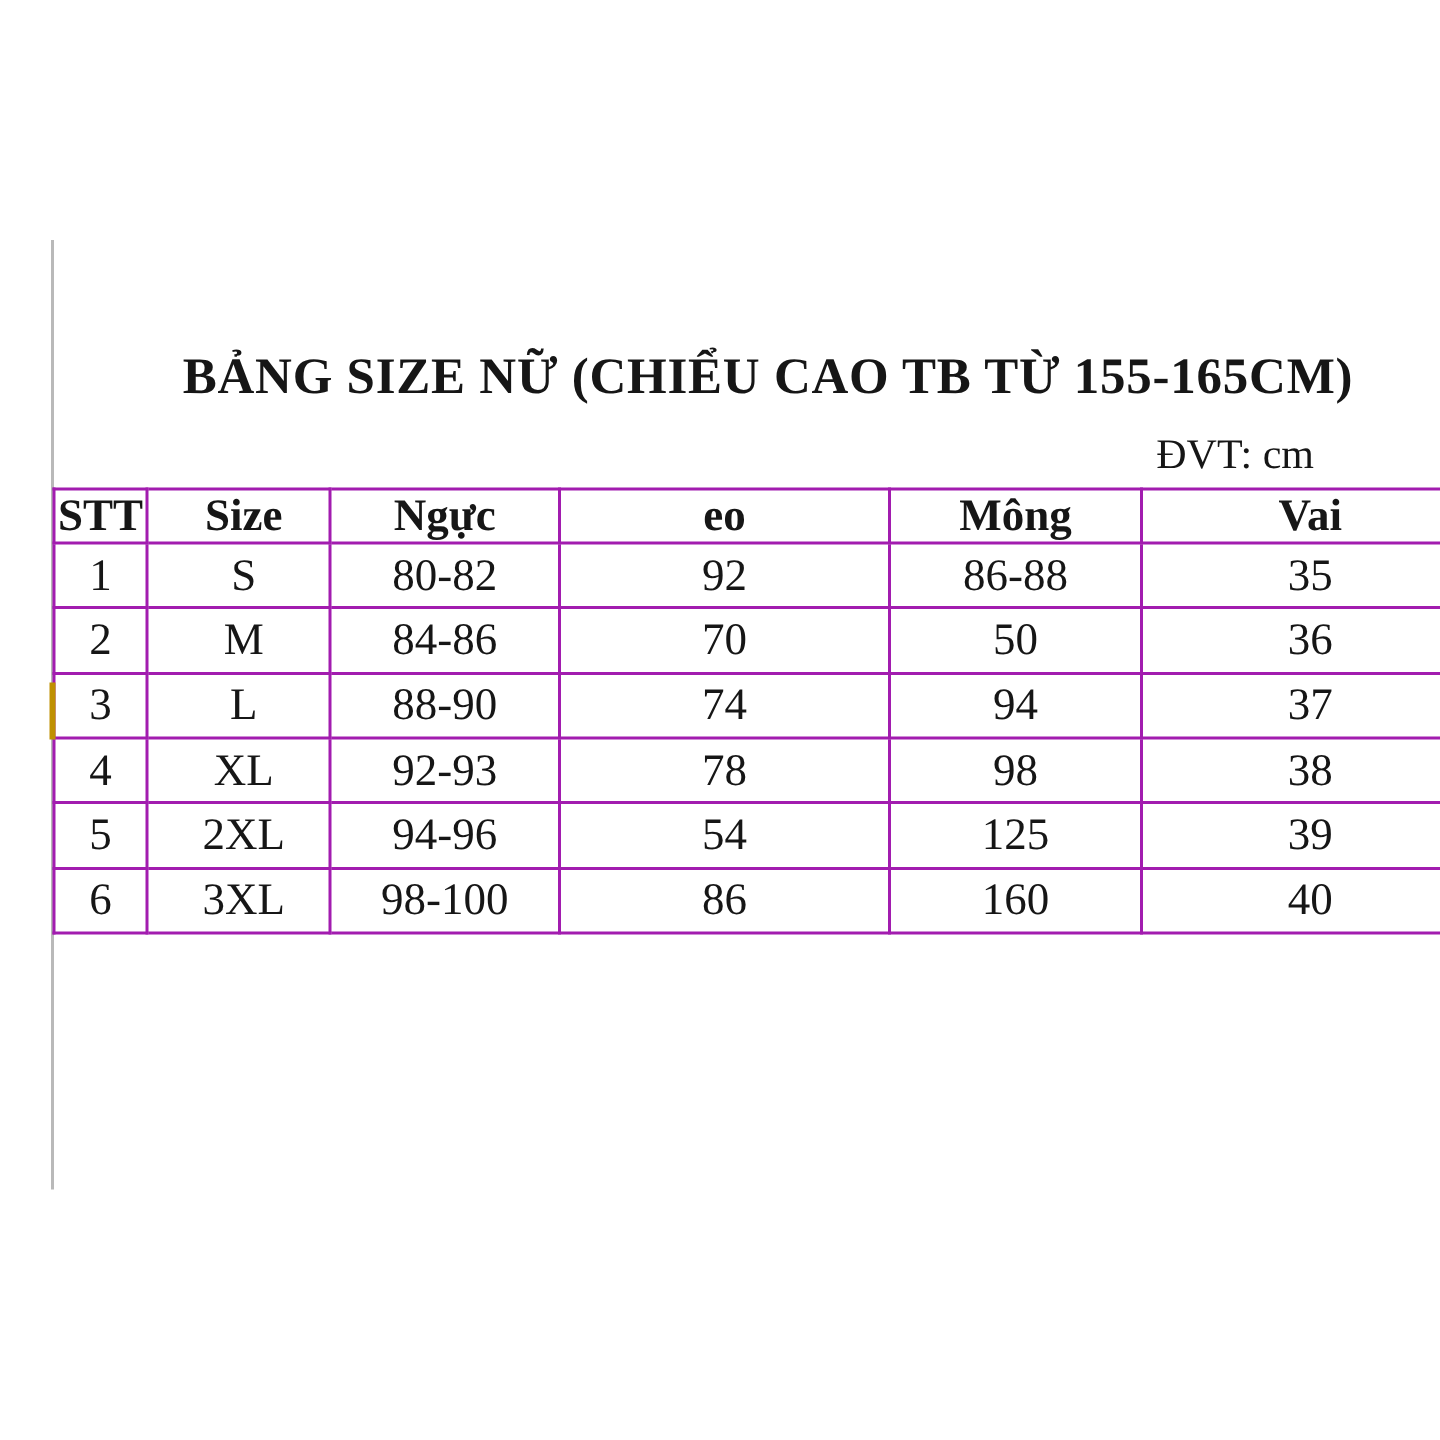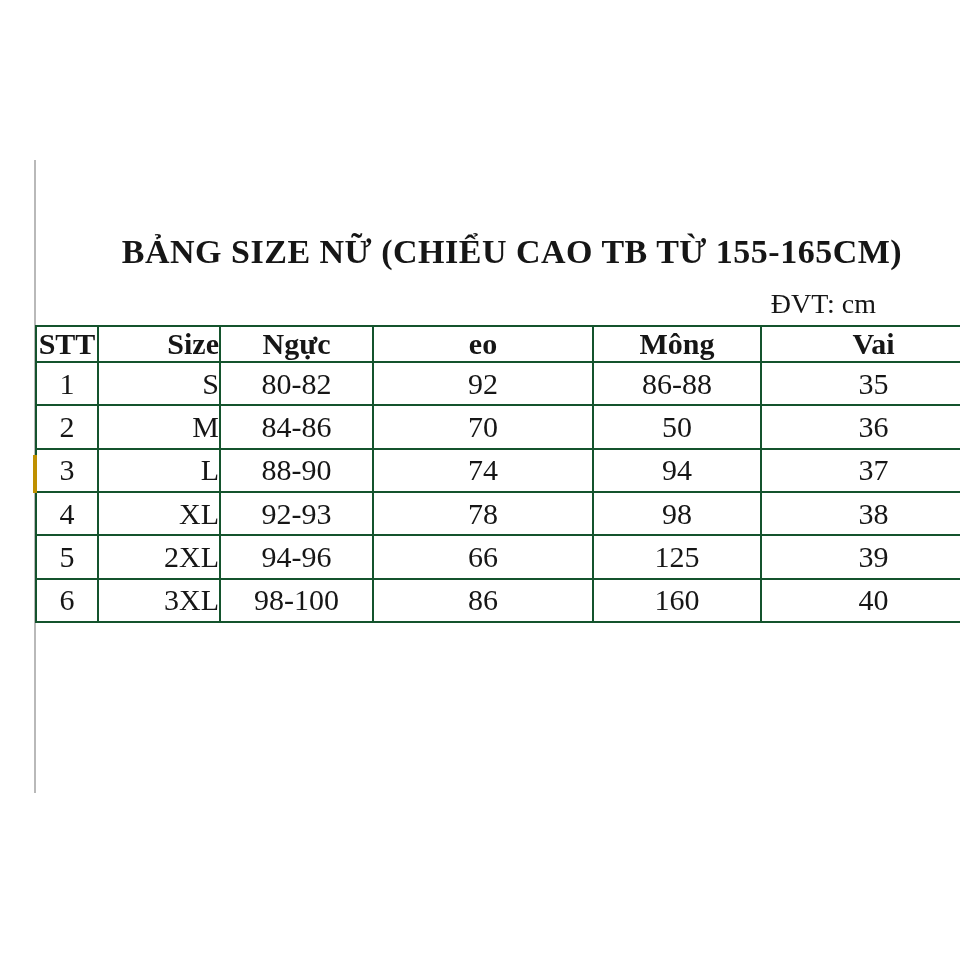--- a/index.html
+++ b/index.html
@@ -49,33 +49,33 @@
     left: 3px;
     top: 325px;
     width: 950px;
     height: 298px;
     border-collapse: collapse;
     table-layout: fixed;
     font-size: 30px;
   }
   table.size-table th,
   table.size-table td {
-    border: 2px solid #14532d;
+    border: 2px solid #a21caf;
     padding: 0;
     text-align: center;
     vertical-align: middle;
     overflow: hidden;
     white-space: nowrap;
   }
   table.size-table th {
     font-weight: bold;
   }
   table.size-table th.col1,
   table.size-table td.col1 {
-    text-align: right;
+    text-align: center;
     padding-left: 7px;
   }
   table.size-table th.col0 {
     padding: 0;
     letter-spacing: 0px;
   }
   .row3-marker {
     position: absolute;
     left: 1px;
     top: 455px;
@@ -144,21 +144,21 @@
           <td class="col1">XL</td>
           <td class="col2">92-93</td>
           <td class="col3">78</td>
           <td class="col4">98</td>
           <td class="col5">38</td>
         </tr>
         <tr>
           <td class="col0">5</td>
           <td class="col1">2XL</td>
           <td class="col2">94-96</td>
-          <td class="col3">66</td>
+          <td class="col3">54</td>
           <td class="col4">125</td>
           <td class="col5">39</td>
         </tr>
         <tr>
           <td class="col0">6</td>
           <td class="col1">3XL</td>
           <td class="col2">98-100</td>
           <td class="col3">86</td>
           <td class="col4">160</td>
           <td class="col5">40</td>

